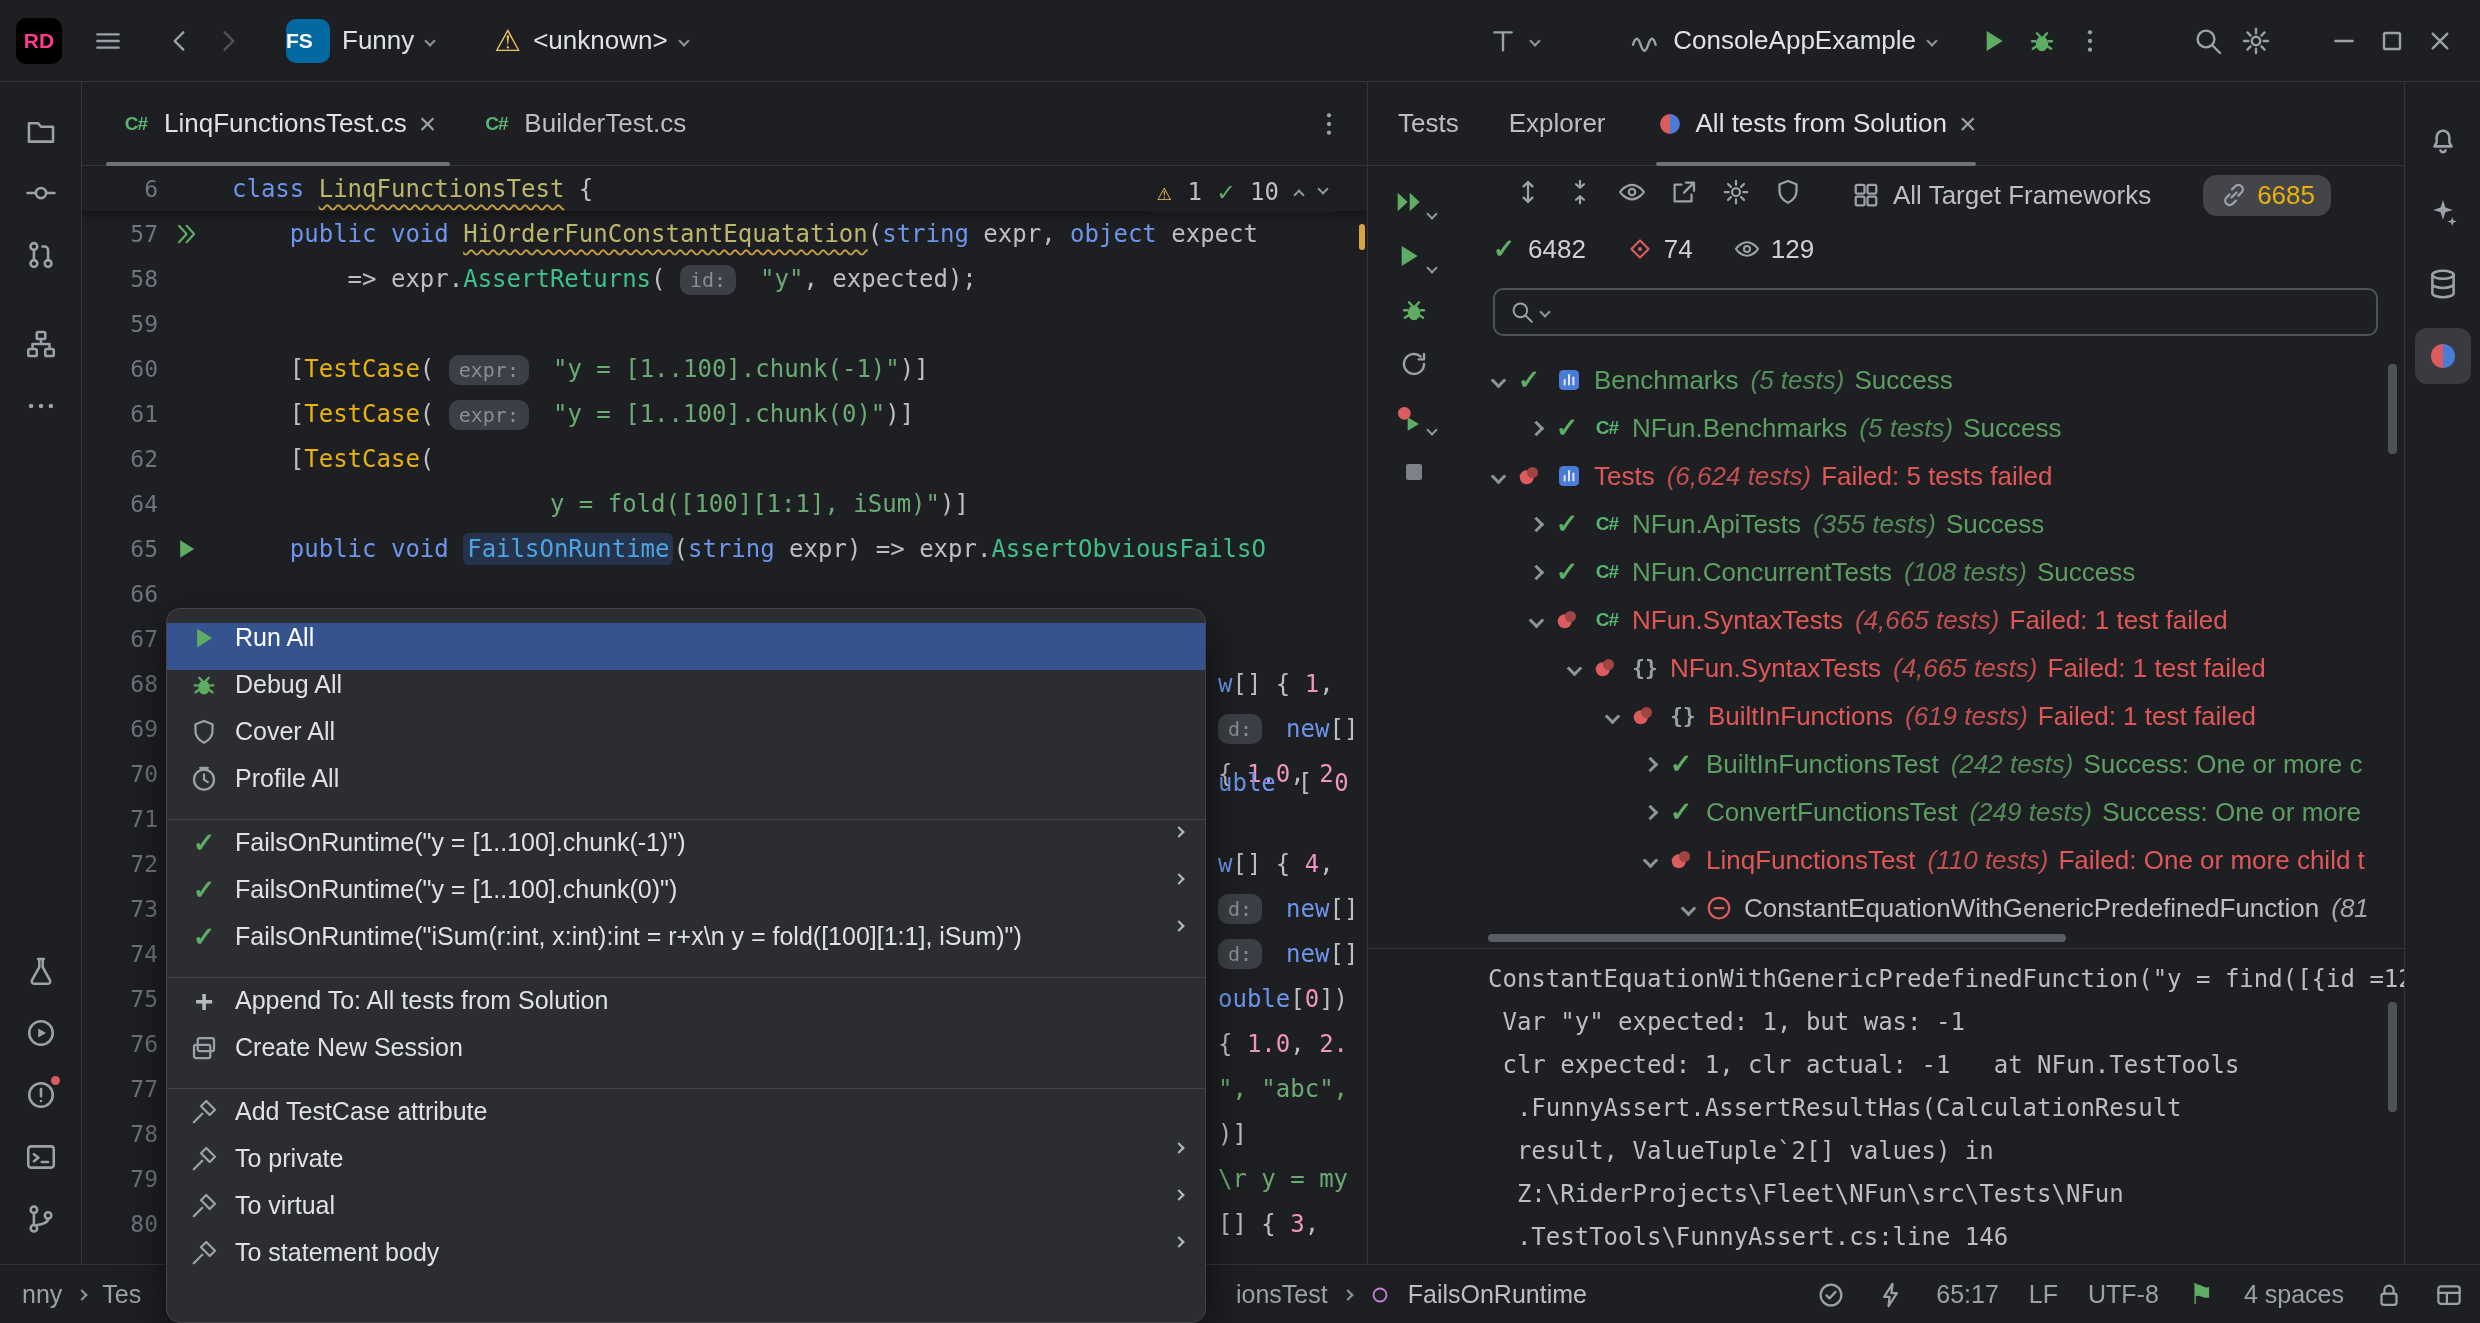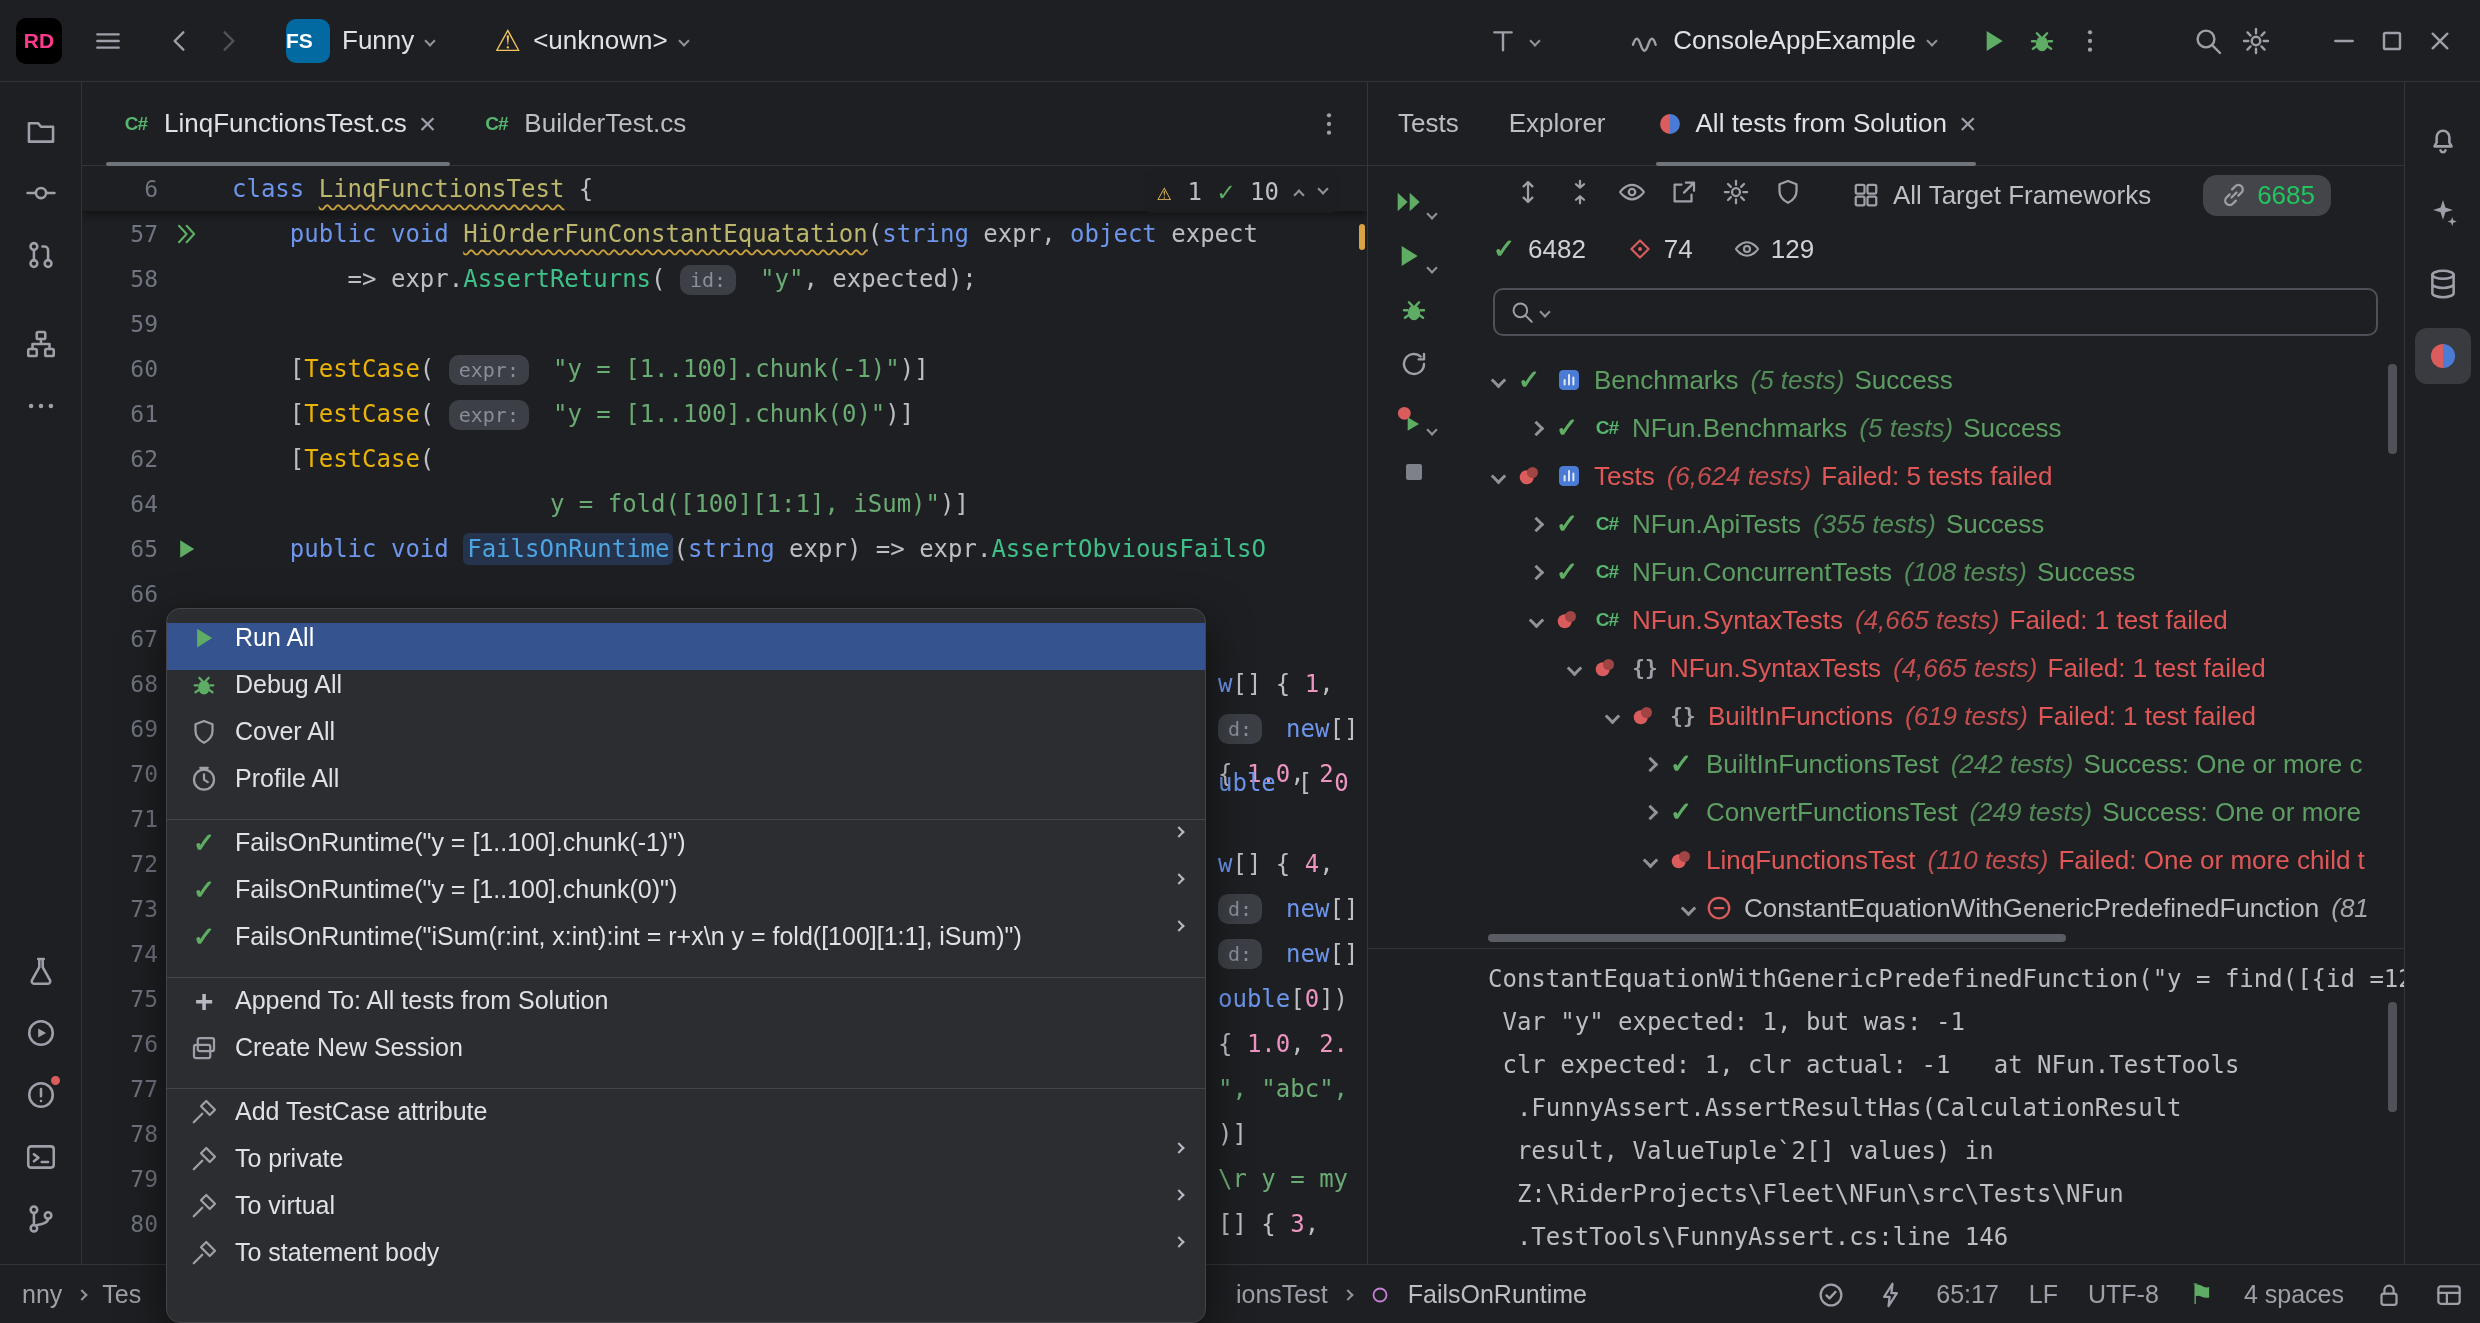--- a/index.html
+++ b/index.html
@@ -85,21 +85,21 @@
 .ttab{display:flex;align-items:center;gap:12px;height:84px;position:relative;color:#bcbec4;white-space:nowrap}
 .ttab.active{color:#dfe1e5}
 .ttab.active::after{content:"";position:absolute;left:0;right:0;bottom:0;height:4px;background:#6f737a;border-radius:2px}
 .ttab .ic{width:28px;height:28px}
 #vtb{position:absolute;left:0;top:96px;width:92px;display:flex;flex-direction:column;align-items:center;gap:14px}
 .vtb-item{display:flex;align-items:flex-end;gap:3px;height:40px}
 .vtb-item .ic{width:32px;height:32px}
 #ttoolbar{position:absolute;left:0;top:84px;right:0;height:58px;display:flex;align-items:center;padding-left:145px;gap:22px}
 #ttoolbar .ic{width:30px;height:30px}
 .fw-group{display:flex;align-items:center;gap:12px;margin-left:26px;color:#bcbec4;white-space:nowrap}
-.chip{display:flex;align-items:center;gap:8px;background:#43454a;border-radius:14px;padding:5px 16px;margin-left:30px;color:#22c55e}
+.chip{display:flex;align-items:center;gap:8px;background:#43454a;border-radius:14px;padding:5px 16px;margin-left:30px;color:#eab308}
 .chip .ic{width:26px;height:26px}
 #tcounts{position:absolute;left:0;top:142px;right:0;height:50px;display:flex;align-items:center;padding-left:122px;gap:40px;color:#cfd1d6}
 .cnt{display:flex;align-items:center;gap:10px}
 .cnt .ic{width:28px;height:28px}
 #tsearch{position:absolute;left:125px;top:206px;right:26px;height:48px;border:2px solid #4e5157;border-radius:10px;display:flex;align-items:center;padding:0 14px;gap:6px}
 #tsearch input{background:transparent;border:none;outline:none;color:#dfe1e5;font-size:25px;flex:1;font-family:"Liberation Sans",sans-serif}
 #test-tree{position:absolute;left:0;top:274px;right:0;height:576px;overflow:hidden}
 .trow{display:flex;align-items:center;height:48px;gap:10px;white-space:nowrap;overflow:hidden;font-size:26px}
 .trow .ic{width:30px;height:30px}
 .tcount{font-style:italic;opacity:.85;margin-left:2px}

